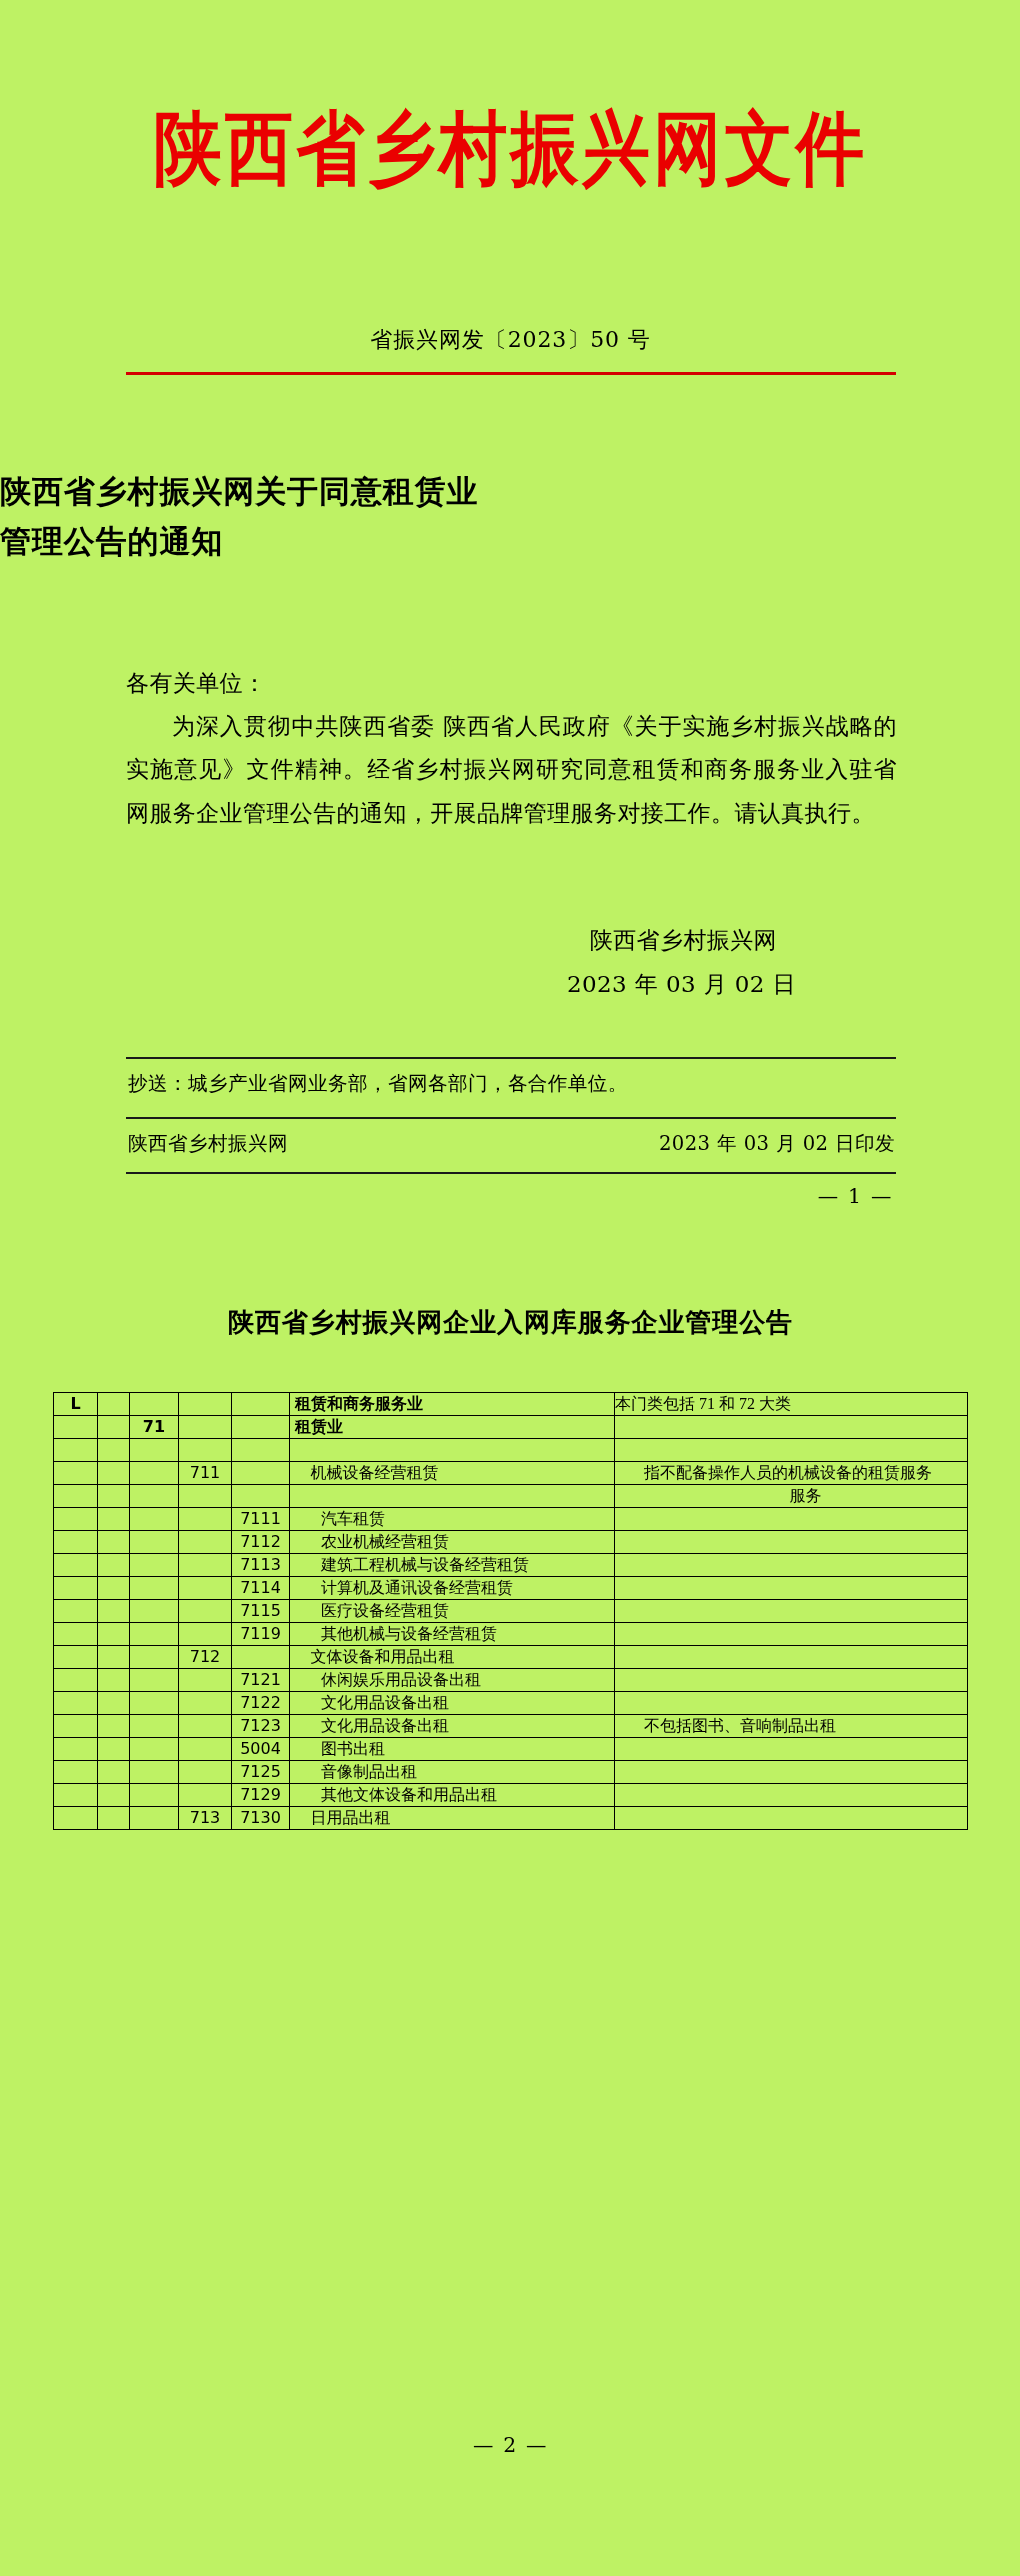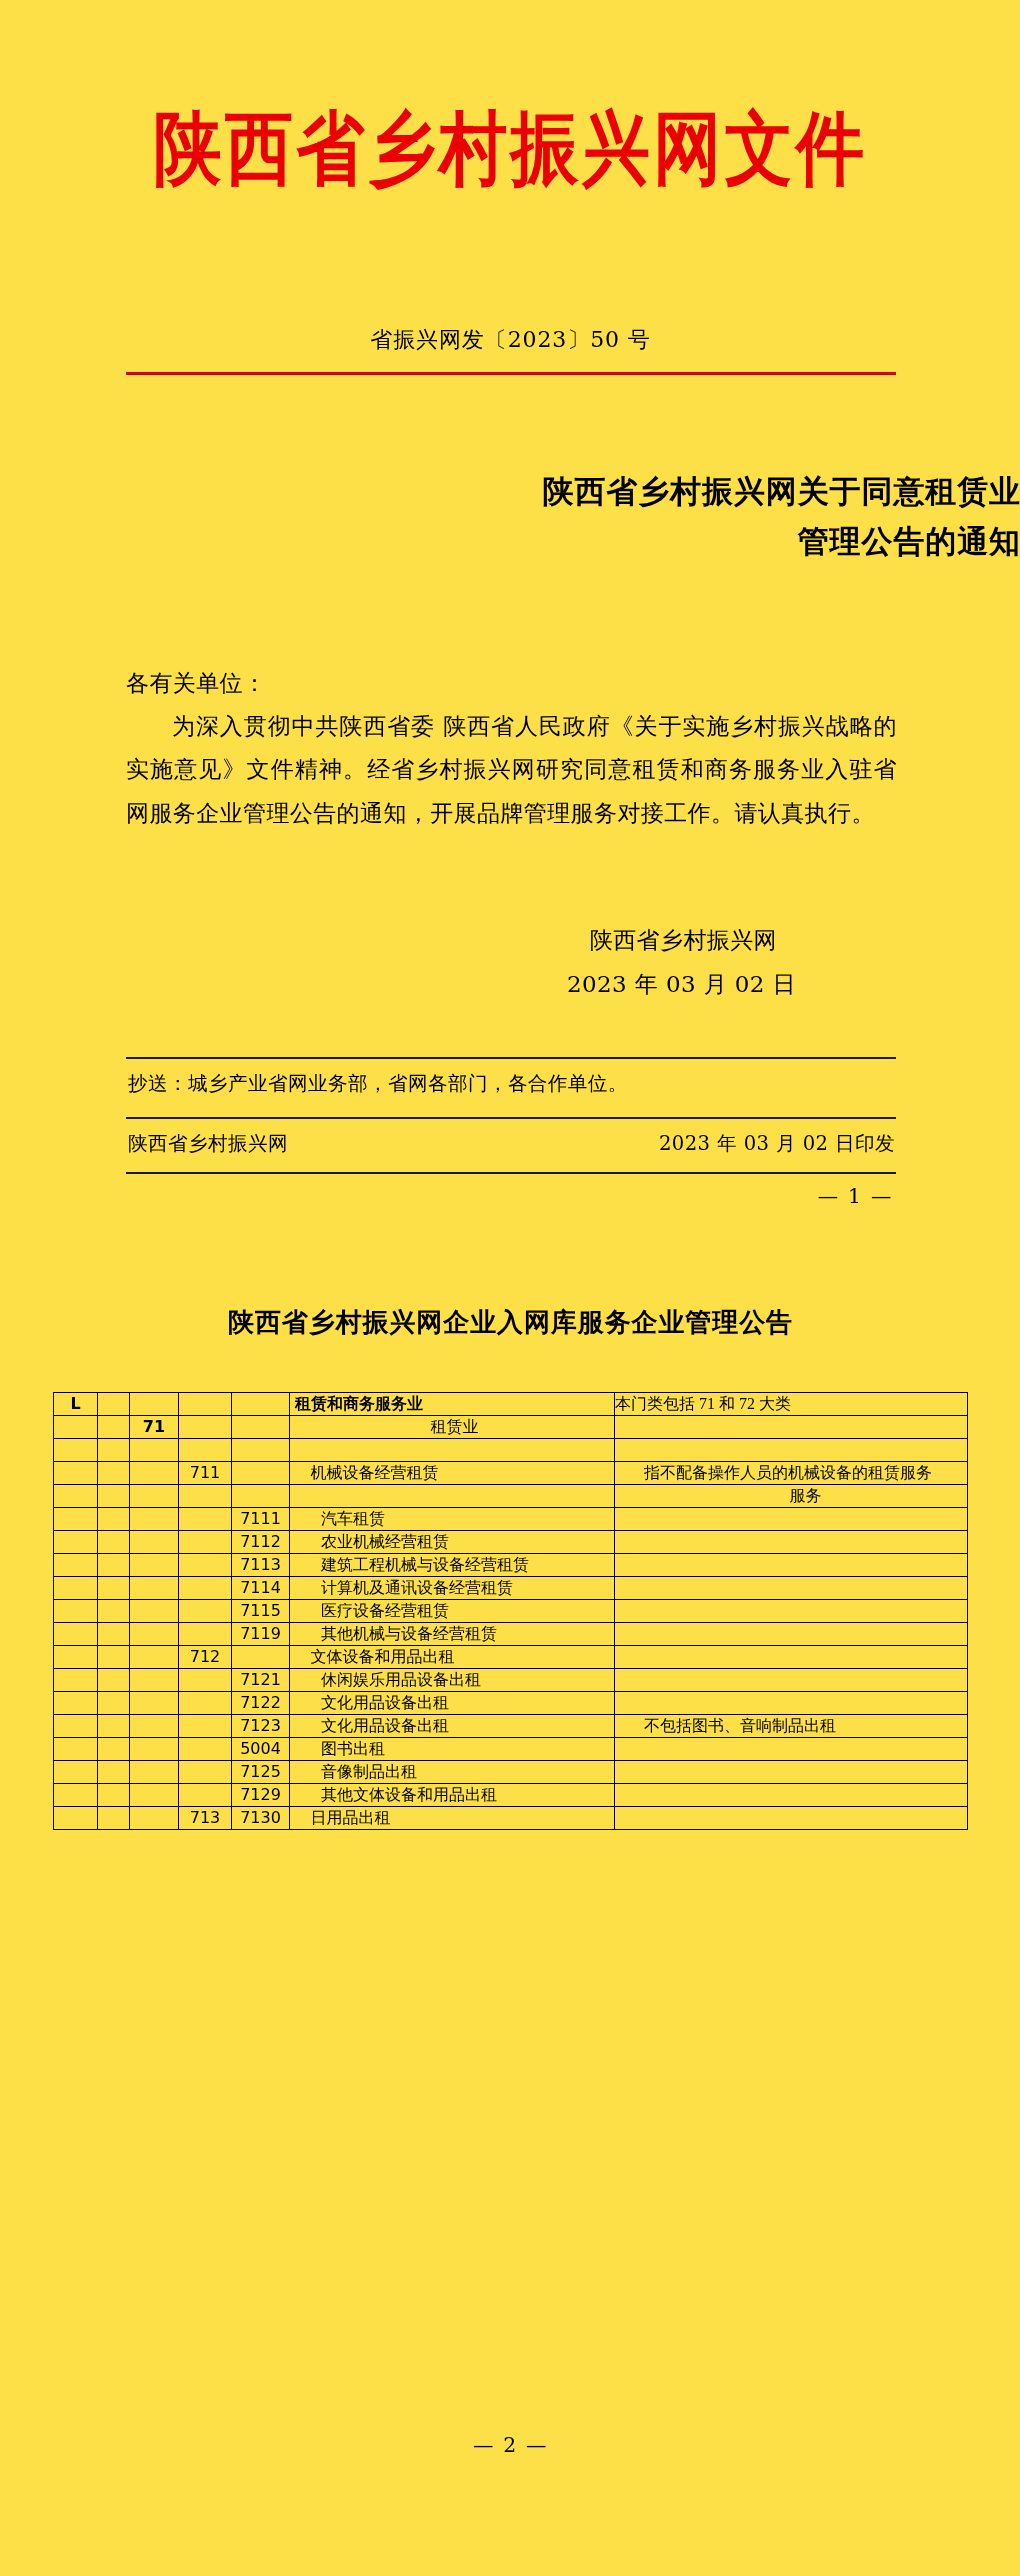--- a/index.html
+++ b/index.html
@@ -10,21 +10,21 @@
   }
   body {
     font-family: "DejaVu Serif", "Liberation Serif", serif;
     color: #000000;
   }
   .page {
     position: relative;
     width: 1021px;
     height: 2576px;
     margin: 0 auto;
-    background: #fde047;
+    background: #bef264;
     overflow: hidden;
   }
 
   
   .sheet1 {
     position: absolute;
     left: 0;
     top: 0;
     width: 1021px;
     height: 1242px;
@@ -68,21 +68,21 @@
     width: 770px;
     height: 3.4px;
     background: #d40000;
   }
 
   .doc-title {
     position: absolute;
     left: 0;
     top: 466px;
     width: 1021px;
-    text-align: right;
+    text-align: left;
     font-family: "DejaVu Serif", "Liberation Serif", serif;
     font-weight: bold;
     font-size: 31px;
     line-height: 1.62;
     letter-spacing: 0.9px;
   }
   .doc-title .tline { display: block; }
 
   .body-block {
     position: absolute;
@@ -216,21 +216,21 @@
   td.code {
     text-align: center;
     font-weight: normal;
   }
   td.code.b { font-weight: bold; }
   td.name {
     text-align: left;
     padding-left: 5.1px;
   }
   td.name.lvl0 { font-weight: bold; padding-left: 5.1px; }
-  td.name.lvl1 { font-weight: normal; padding-left: 5.1px; text-align: center; }
+  td.name.lvl1 { font-weight: bold; padding-left: 5.1px; }
   td.name.lvl2 { padding-left: 20.4px; margin-top: 12px; }
   td.name.lvl3 { padding-left: 31px; }
   td.note {
     border: none;
     text-align: left;
     padding-left: 17px;
     vertical-align: top;
     line-height: 1.45;
     font-family: Liberation Serif, serif;
   }

